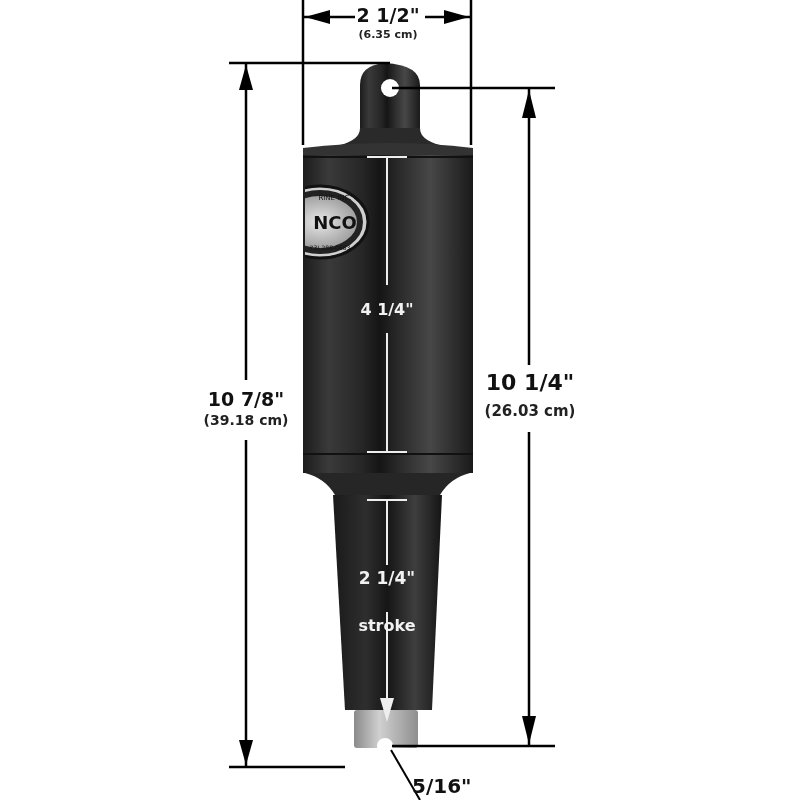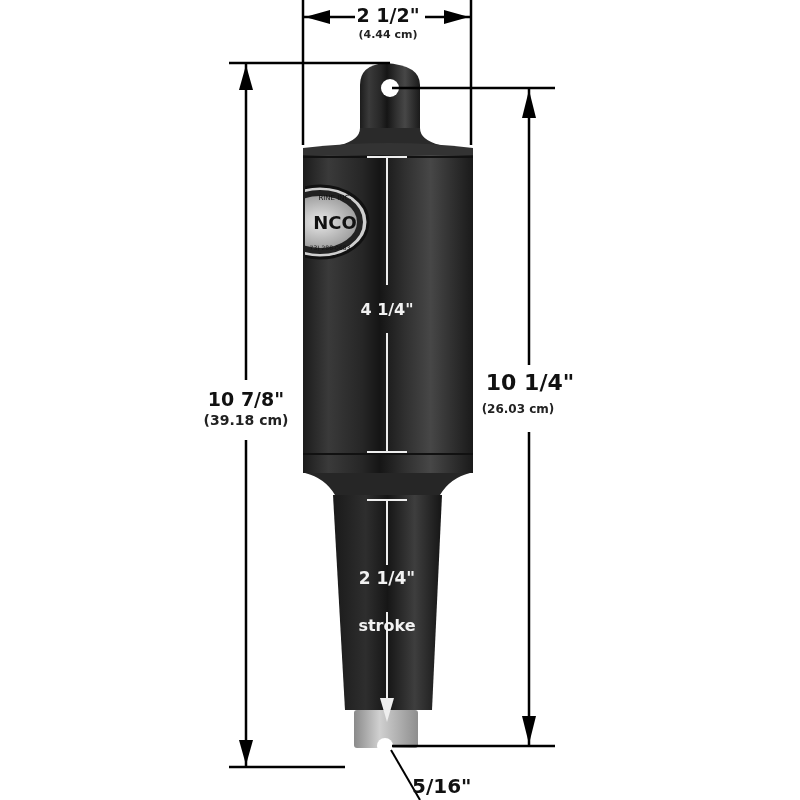--- a/index.html
+++ b/index.html
@@ -117,27 +117,27 @@
       <line x1="529" y1="432" x2="529" y2="746"></line>
       <path d="M529 90 L522 118 L536 118 Z" stroke="none"></path>
       <path d="M529 744 L522 716 L536 716 Z" stroke="none"></path>
     </g>
 
     <line x1="391" y1="750" x2="420" y2="800" stroke="#000" stroke-width="2"></line>
   </svg>
 
   
   <div class="lbl dim-main" style="left:343px; top:4px; width:90px; font-size:19px;">2 1/2"</div>
-  <div class="lbl dim-sub" style="left:343px; top:28px; width:90px; font-size:11px;">(4.44 cm)</div>
+  <div class="lbl dim-sub" style="left:343px; top:28px; width:90px; font-size:11px;">(6.35 cm)</div>
 
   <div class="lbl dim-main" style="left:200px; top:388px; width:92px; font-size:19px;">10 7/8"</div>
   <div class="lbl dim-sub" style="left:200px; top:412px; width:92px; font-size:14px;">(39.18 cm)</div>
 
   <div class="lbl dim-main" style="left:478px; top:370px; width:104px; font-size:22px;">10 1/4"</div>
-  <div class="lbl dim-sub" style="left:466px; top:402px; width:104px; font-size:12px;">(26.03 cm)</div>
+  <div class="lbl dim-sub" style="left:478px; top:402px; width:104px; font-size:15px;">(26.03 cm)</div>
 
   <div class="lbl inner" style="left:347px; top:300px; width:80px; font-size:16px;">4 1/4"</div>
 
   <div class="lbl inner" style="left:347px; top:568px; width:80px; font-size:17px;">2 1/4"</div>
   <div class="lbl inner" style="left:347px; top:616px; width:80px; font-size:16px;">stroke</div>
 
   <div class="lbl dim-main" style="left:412px; top:774px; width:80px; font-size:20px; text-align:left;">5/16"</div>
 </div>
 
 </body></html>

